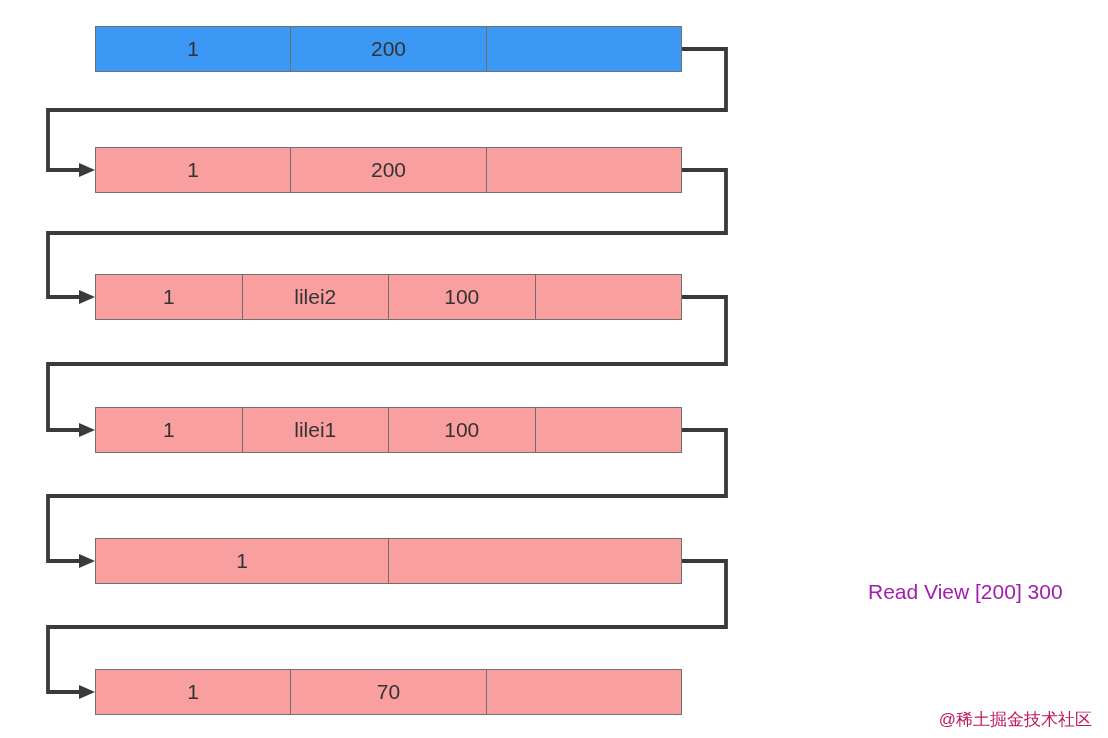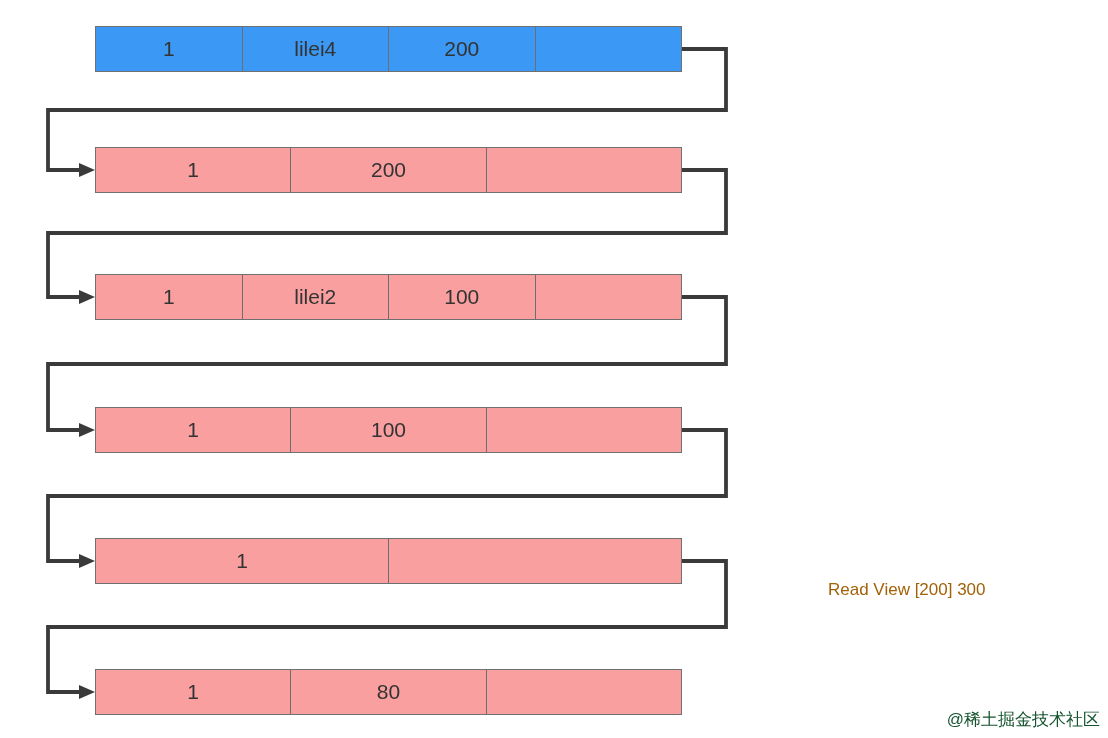--- a/index.html
+++ b/index.html
@@ -45,33 +45,33 @@
     white-space: nowrap;
   }
   .record-row .cell:last-child {
     border-right: none;
   }
   .record-row.current { background: #3b98f4; }
   .record-row.undo    { background: #f99f9f; }
 
   .read-view {
     position: absolute;
-    left: 828px;
+    left: 868px;
     top: 580px;
     width: 220px;
-    font-size: 17px;
-    color: #a16207;
+    font-size: 21px;
+    color: #a21caf;
     white-space: nowrap;
   }
   .watermark {
     position: absolute;
-    right: 8px;
+    right: 16px;
     top: 708px;
     font-size: 17px;
-    color: #14532d;
+    color: #be185d;
     white-space: nowrap;
   }
 </style>
 </head>
 <body>
 
 <div class="stage">
 
   <svg class="connectors" viewBox="0 0 1108 738" xmlns="http://www.w3.org/2000/svg">
     <defs>
@@ -81,52 +81,52 @@
     </defs>
     <polyline points="682,49 726,49 726,110 48,110 48,170 79,170" fill="none" stroke="#3a3a3a" stroke-width="3.8" marker-end="url(#arrowhead)"></polyline>
     <polyline points="682,170 726,170 726,233 48,233 48,297 79,297" fill="none" stroke="#3a3a3a" stroke-width="3.8" marker-end="url(#arrowhead)"></polyline>
     <polyline points="682,297 726,297 726,364 48,364 48,430 79,430" fill="none" stroke="#3a3a3a" stroke-width="3.8" marker-end="url(#arrowhead)"></polyline>
     <polyline points="682,430 726,430 726,496 48,496 48,561 79,561" fill="none" stroke="#3a3a3a" stroke-width="3.8" marker-end="url(#arrowhead)"></polyline>
     <polyline points="682,561 726,561 726,627 48,627 48,692 79,692" fill="none" stroke="#3a3a3a" stroke-width="3.8" marker-end="url(#arrowhead)"></polyline>
   </svg>
 
   <div class="record-row current" style="top:26px">
     <div class="cell">1</div>
-    <div class="cell">lilei4</div>
     <div class="cell">200</div>
     <div class="cell"></div>
   </div>
 
   <div class="record-row undo" style="top:147px">
     <div class="cell">1</div>
     <div class="cell">200</div>
     <div class="cell"></div>
   </div>
 
   <div class="record-row undo" style="top:274px">
     <div class="cell">1</div>
     <div class="cell">lilei2</div>
     <div class="cell">100</div>
     <div class="cell"></div>
   </div>
 
   <div class="record-row undo" style="top:407px">
     <div class="cell">1</div>
+    <div class="cell">lilei1</div>
     <div class="cell">100</div>
     <div class="cell"></div>
   </div>
 
   <div class="record-row undo" style="top:538px">
     <div class="cell">1</div>
     <div class="cell"></div>
   </div>
 
   <div class="record-row undo" style="top:669px">
     <div class="cell">1</div>
-    <div class="cell">80</div>
+    <div class="cell">70</div>
     <div class="cell"></div>
   </div>
 
   <div class="read-view">Read View [200] 300</div>
 
   <div class="watermark">@稀土掘金技术社区</div>
 
 </div>
 
 </body></html>

